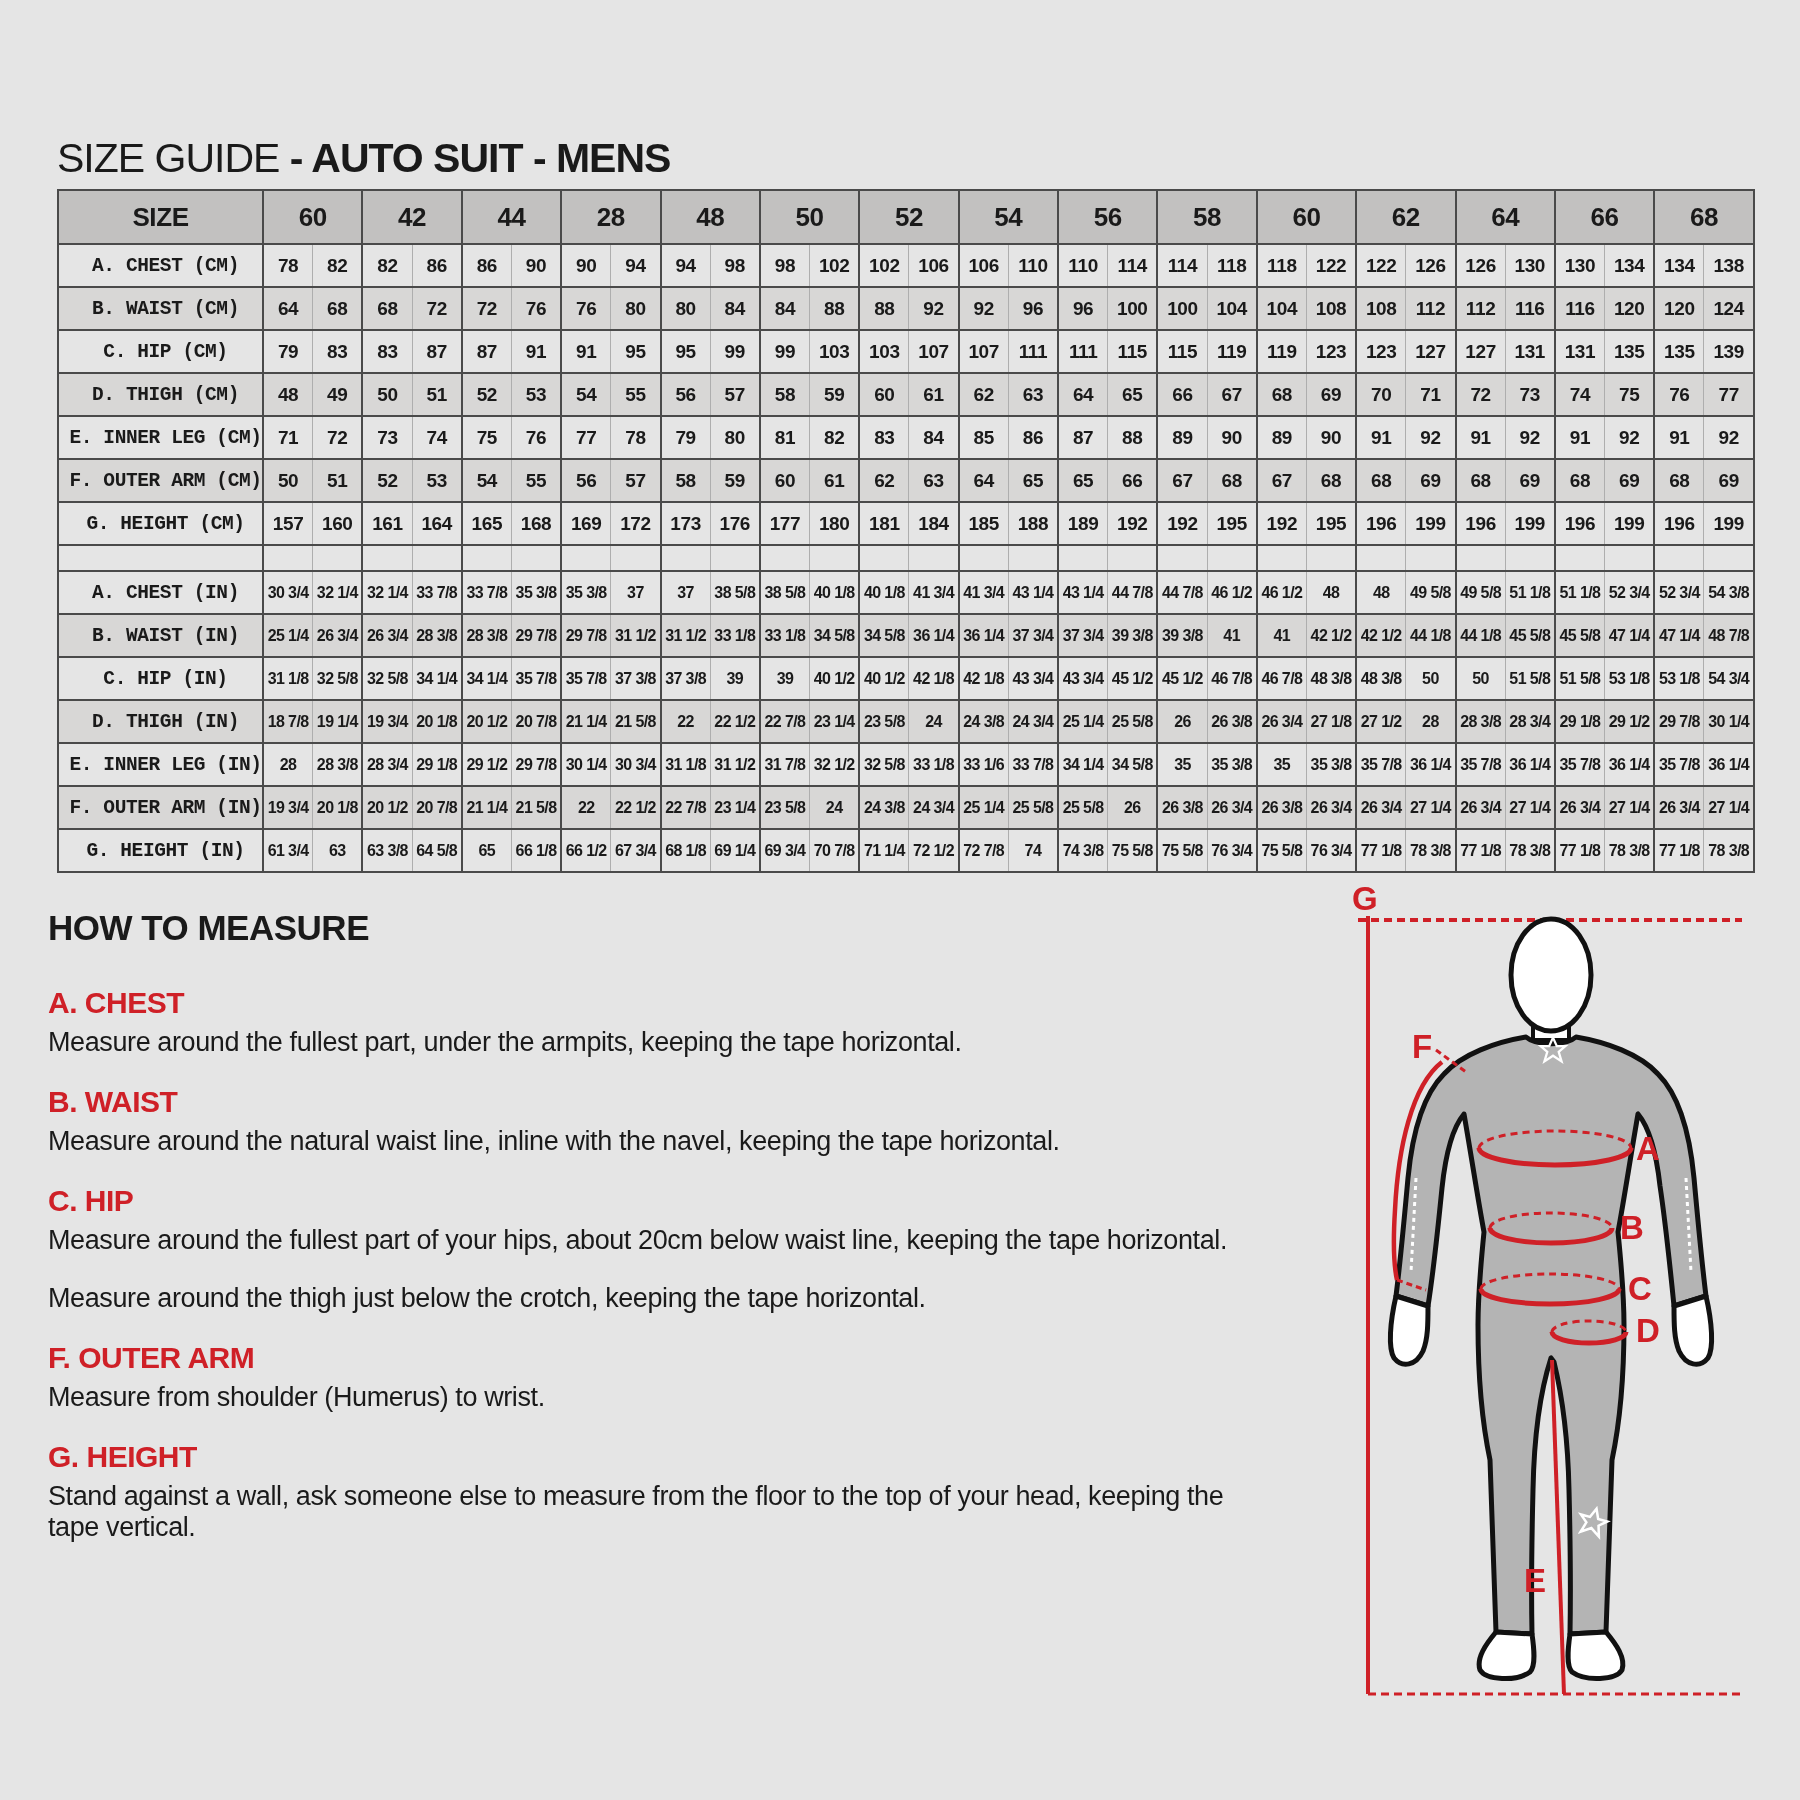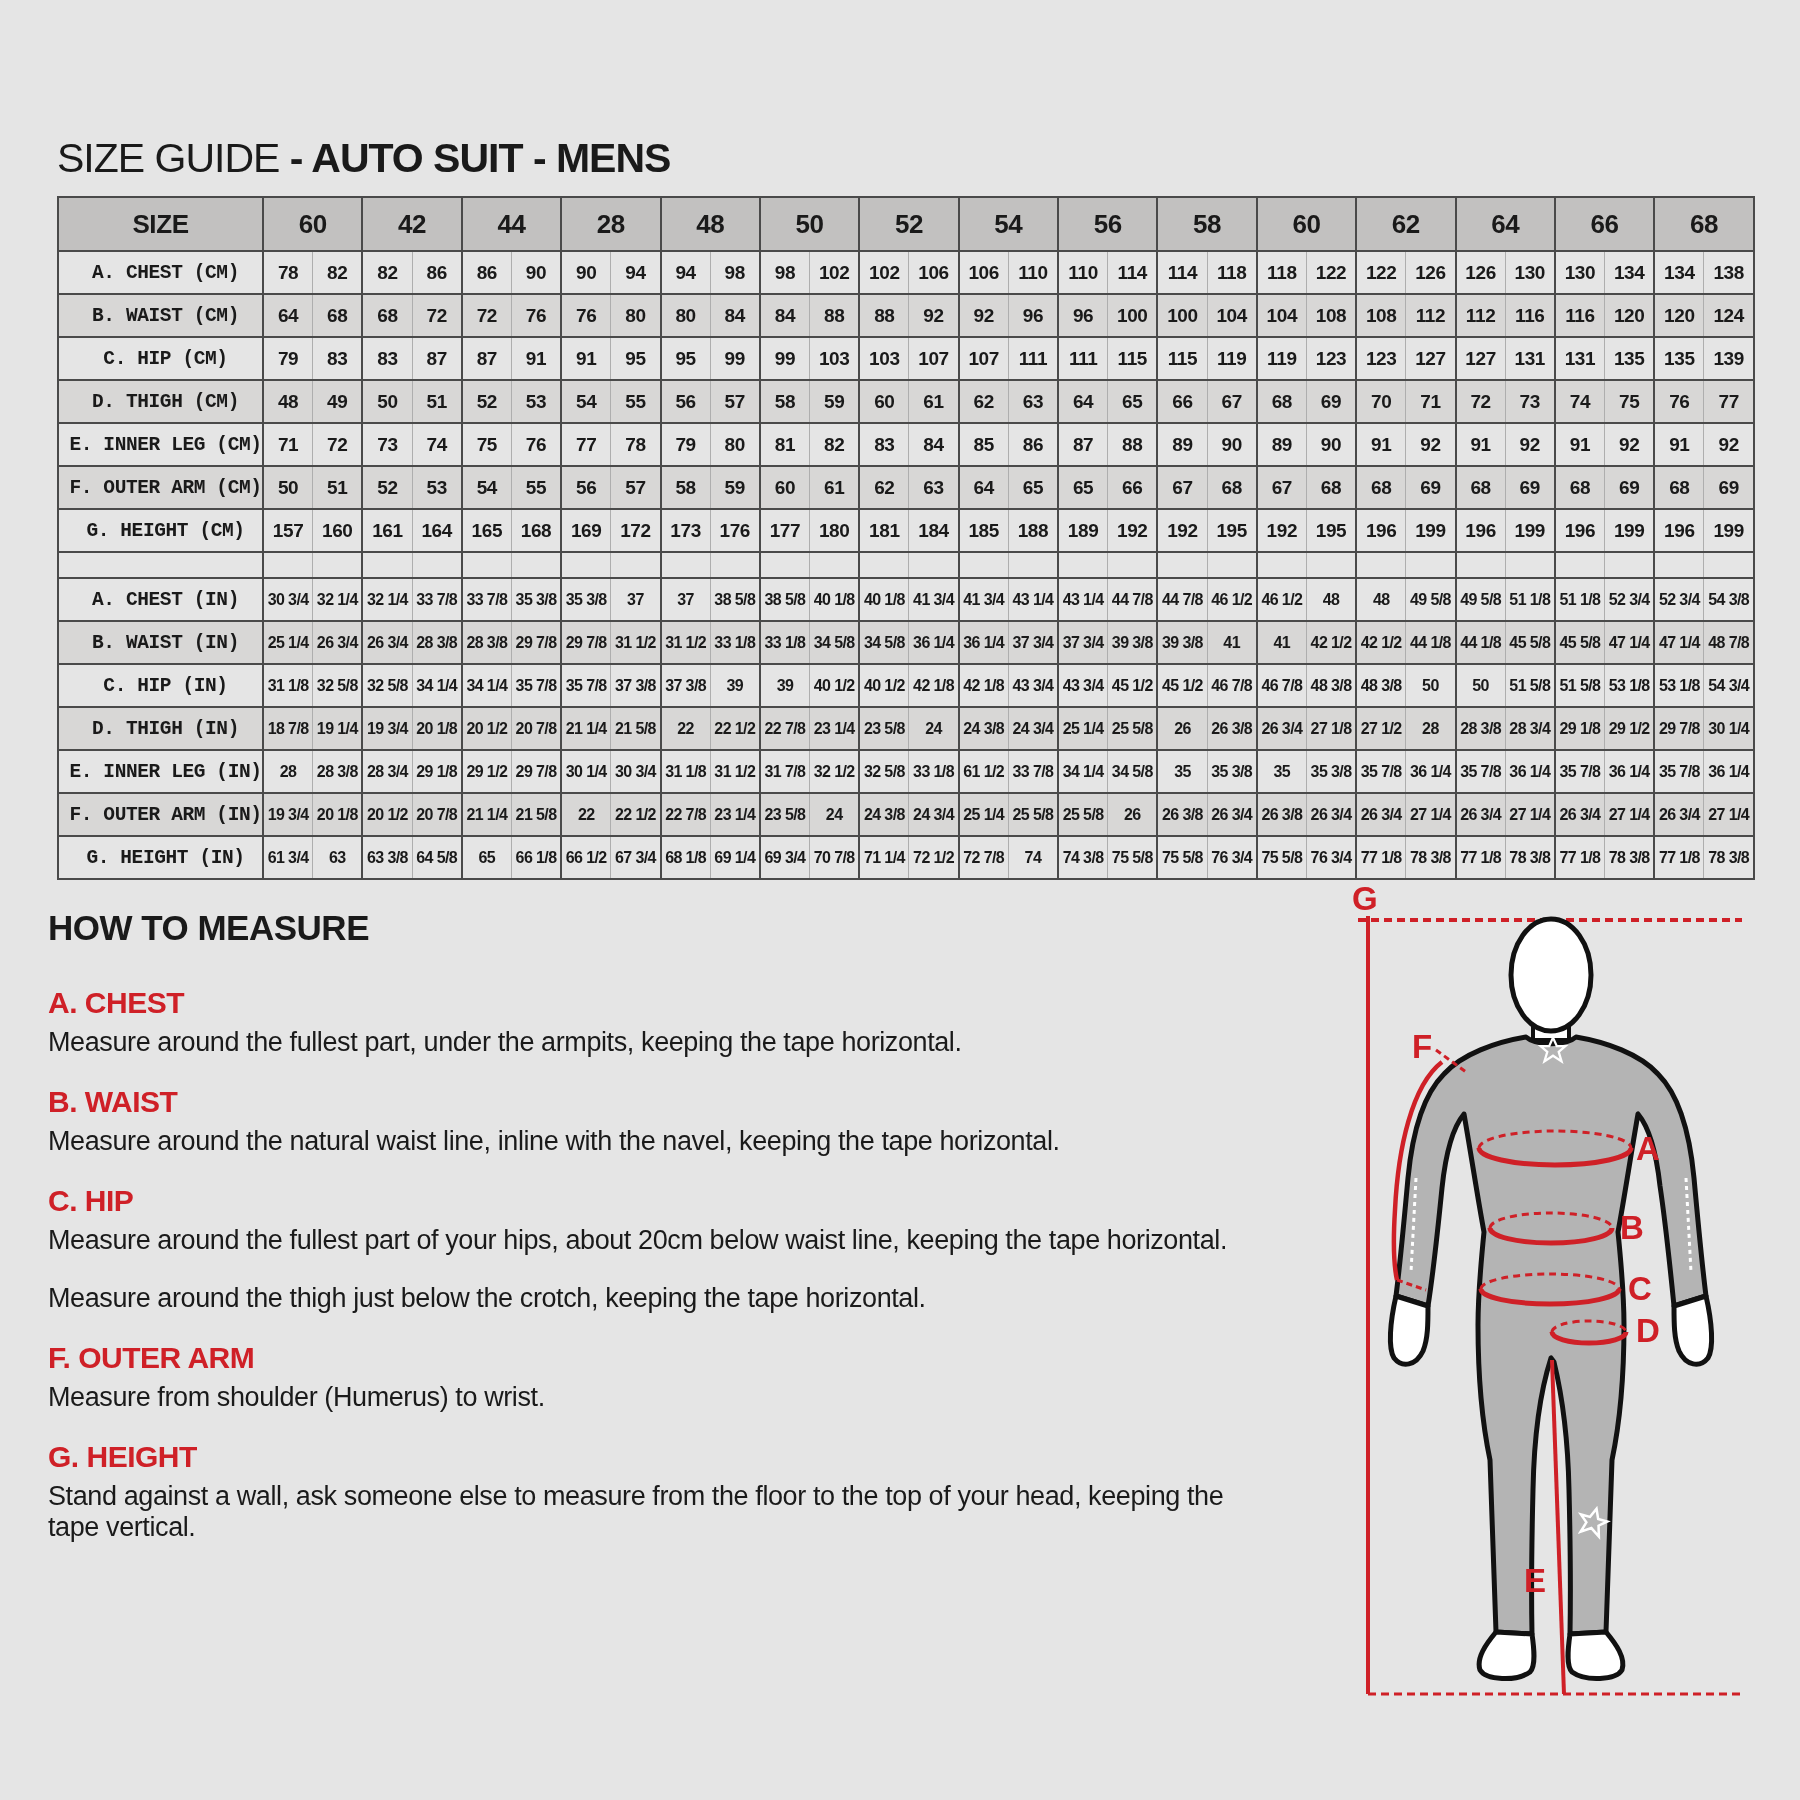--- a/index.html
+++ b/index.html
@@ -4,21 +4,21 @@
 <style>
   html,body{margin:0;padding:0;background:#fff;}
   body{width:1800px;height:1800px;position:relative;font-family:"Liberation Sans",sans-serif;color:#1a1a1a;overflow:hidden;}
   .page{position:relative;width:1800px;height:1800px;background:#e5e5e5;}
 
   
   .page-title{position:absolute;left:57px;top:108px;font-size:41px;font-weight:400;letter-spacing:-1px;white-space:nowrap;}
   .page-title .bold{font-weight:700;}
 
   
-  .table-wrap{position:absolute;left:57px;top:196px;width:1698px;}
+  .table-wrap{position:absolute;left:57px;top:189px;width:1698px;}
   table.size-table{border-collapse:collapse;table-layout:fixed;width:1698px;border:2px solid #4a4a4a;}
   .size-table th,.size-table td{padding:0;letter-spacing:-0.4px;}
   .size-table thead th{background:#c2c1c0;height:52px;font-size:26px;font-weight:700;border-bottom:2px solid #4a4a4a;border-right:2px solid #4a4a4a;text-align:center;}
   .size-table th.rowlabel{text-align:center;padding-left:10px;font-size:19.5px;font-weight:700;border-right:2px solid #4a4a4a;border-top:2px solid #4a4a4a;white-space:nowrap;font-family:Liberation Mono, monospace;}
   .size-table td.v{border-top:2px solid #4a4a4a;border-right:1px solid #aeaeae;text-align:center;height:41px;font-size:19px;font-weight:700;white-space:nowrap;}
   .size-table td.grp{border-right:2px solid #4a4a4a;}
   .size-table tr.gray td,.size-table tr.gray th{background:#d8d7d6;}
   .size-table tr.in td.v{font-size:16px;letter-spacing:-0.6px;}
   .size-table tr.sp td,.size-table tr.sp th{height:24px;}
 
@@ -501,21 +501,21 @@
             <td class="v">29 1/2</td>
             <td class="v grp">29 7/8</td>
             <td class="v">30 1/4</td>
             <td class="v grp">30 3/4</td>
             <td class="v">31 1/8</td>
             <td class="v grp">31 1/2</td>
             <td class="v">31 7/8</td>
             <td class="v grp">32 1/2</td>
             <td class="v">32 5/8</td>
             <td class="v grp">33 1/8</td>
-            <td class="v">61 1/2</td>
+            <td class="v">33 1/6</td>
             <td class="v grp">33 7/8</td>
             <td class="v">34 1/4</td>
             <td class="v grp">34 5/8</td>
             <td class="v">35</td>
             <td class="v grp">35 3/8</td>
             <td class="v">35</td>
             <td class="v grp">35 3/8</td>
             <td class="v">35 7/8</td>
             <td class="v grp">36 1/4</td>
             <td class="v">35 7/8</td>

